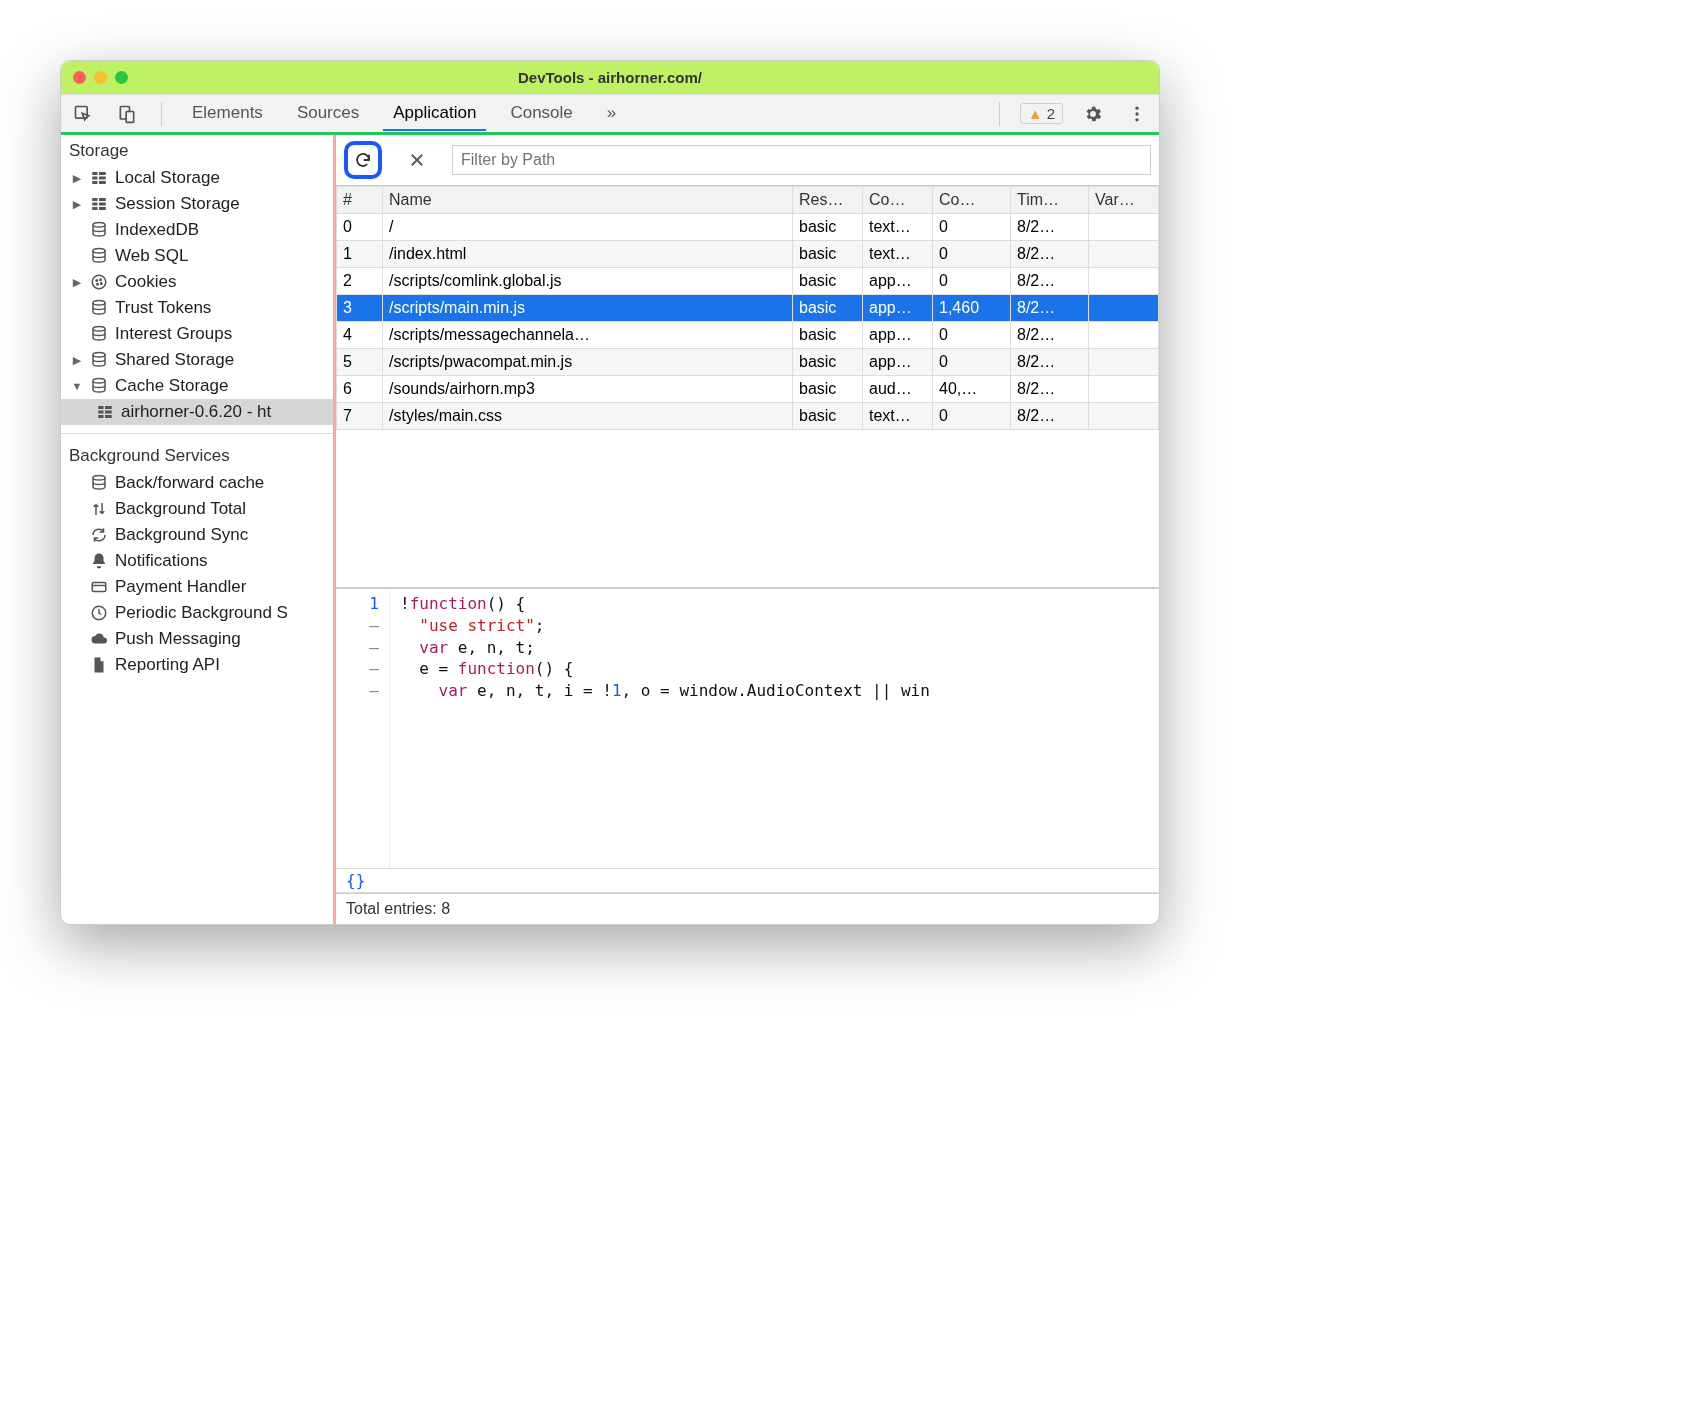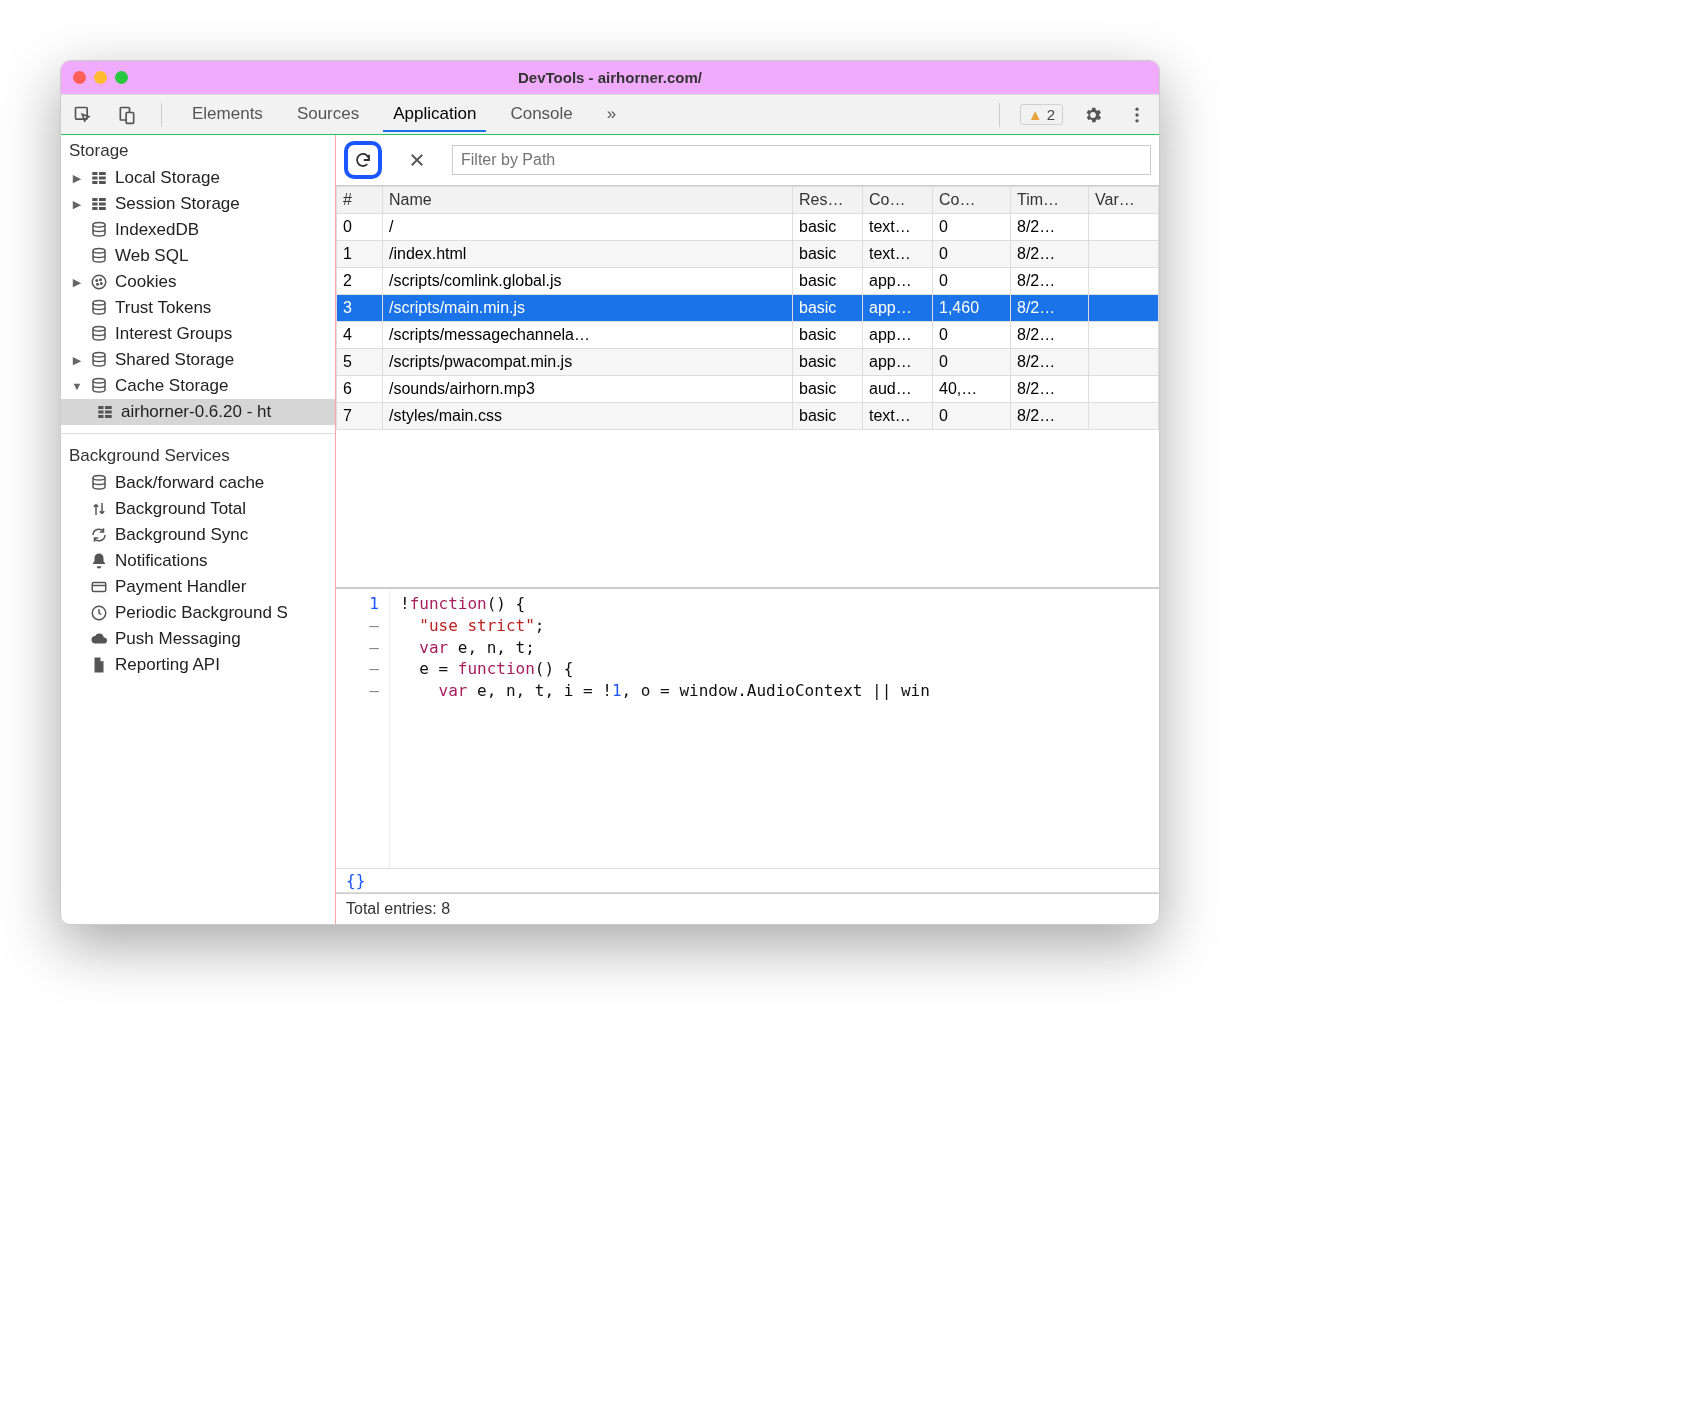--- a/index.html
+++ b/index.html
@@ -20,34 +20,34 @@
     display: flex;
     flex-direction: column;
     background: #fff;
   }
   
   .titlebar {
     height: 34px;
     display: flex;
     align-items: center;
     border-bottom: 1px solid #ddd;
-    background: #f0abfc;
+    background: #bef264;
     position: relative;
   }
   .traffic { display: flex; gap: 8px; padding-left: 12px; }
   .tl { width: 13px; height: 13px; border-radius: 50%; }
   .tl.red { background:#ff5f57; }
   .tl.yellow { background:#febc2e; }
   .tl.green { background:#28c840; }
   .title { position:absolute; left:0; right:0; text-align:center; font-weight:600; font-size:15px; color:#333; }
   
   .tabs-row {
     height: 40px;
     background:#f2f2f2;
-    border-bottom:1px solid #22c55e;
+    border-bottom:3px solid #22c55e;
     display:flex;
     align-items:center;
     padding:0 8px;
     gap:16px;
     font-size:17px;
     color:#555;
   }
   .toolbar-icon { width:28px; height:26px; display:flex; align-items:center; justify-content:center; color:#555; }
   .toolbar-icon svg { width:20px; height:20px; }
   .vdiv { width:1px; height:24px; background:#ccc; margin:0 4px; }
@@ -57,21 +57,21 @@
   .warn-badge {
     display:flex; align-items:center; gap:4px;
     border:1px solid #d0d0d0; border-radius:3px;
     padding:1px 7px; font-size:15px; color:#444;
   }
   .warn-tri { color:#e8a33d; }
   
   .body { flex:1; display:flex; min-height:0; }
   .sidebar {
     width:275px;
-    border-right:1px solid #fca5a5;
+    border-right:3px solid #fca5a5;
     overflow:hidden;
     font-size:17px;
     color:#222;
     display:flex; flex-direction:column;
   }
   .side-section-title { font-size:17px; font-weight:400; color:#333; padding:6px 8px 4px 8px; }
   .tree-item {
     display:flex; align-items:center; gap:6px;
     padding:3px 0 3px 10px;
     white-space:nowrap;

